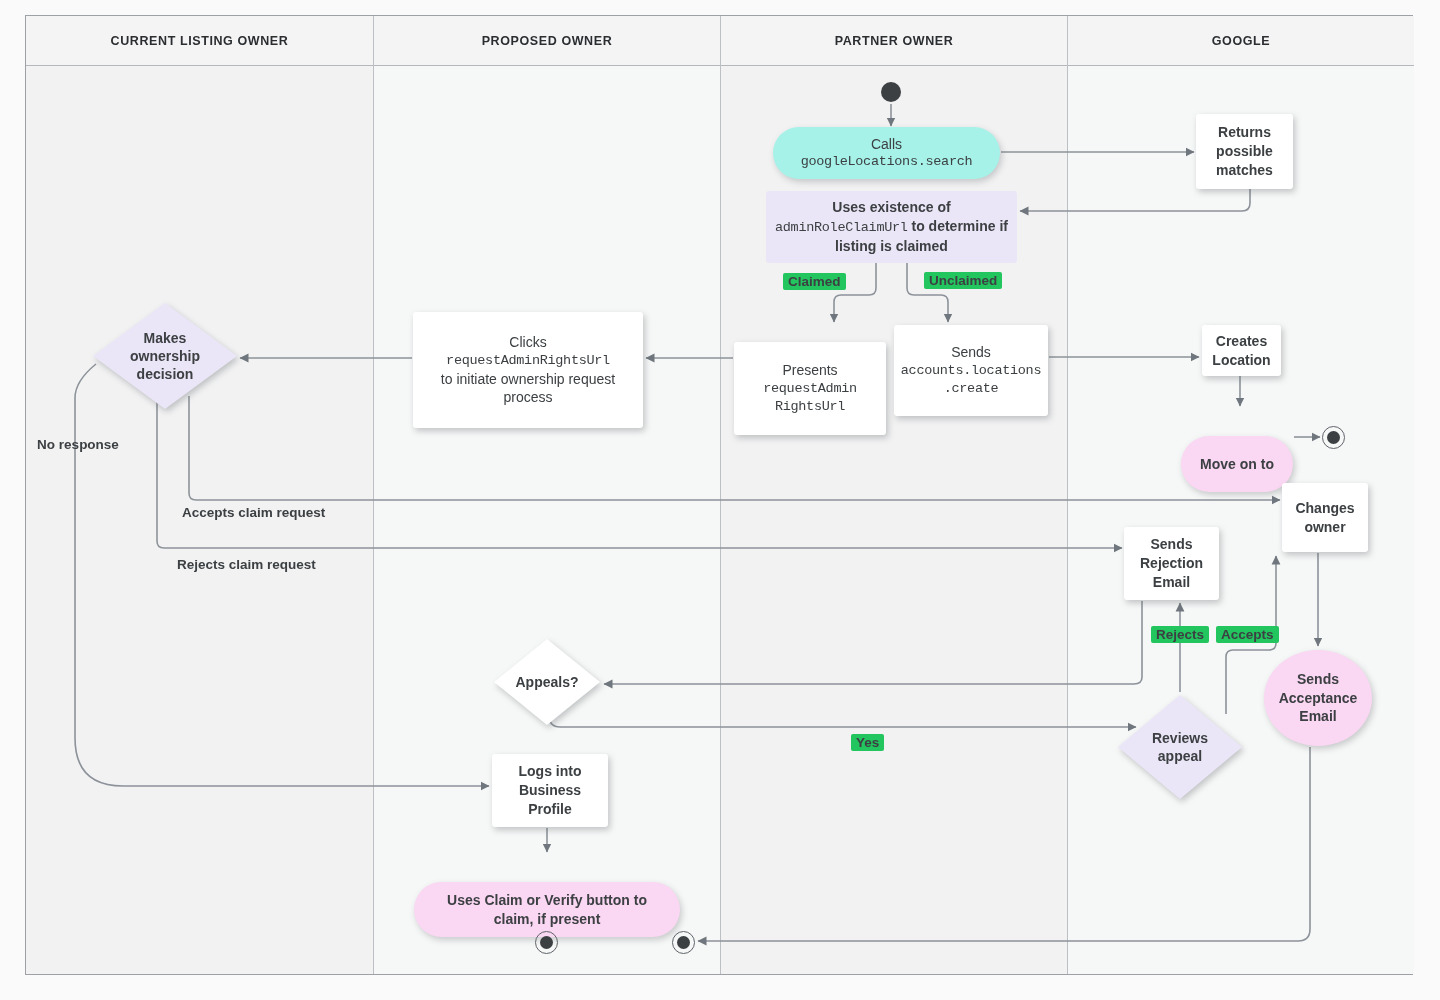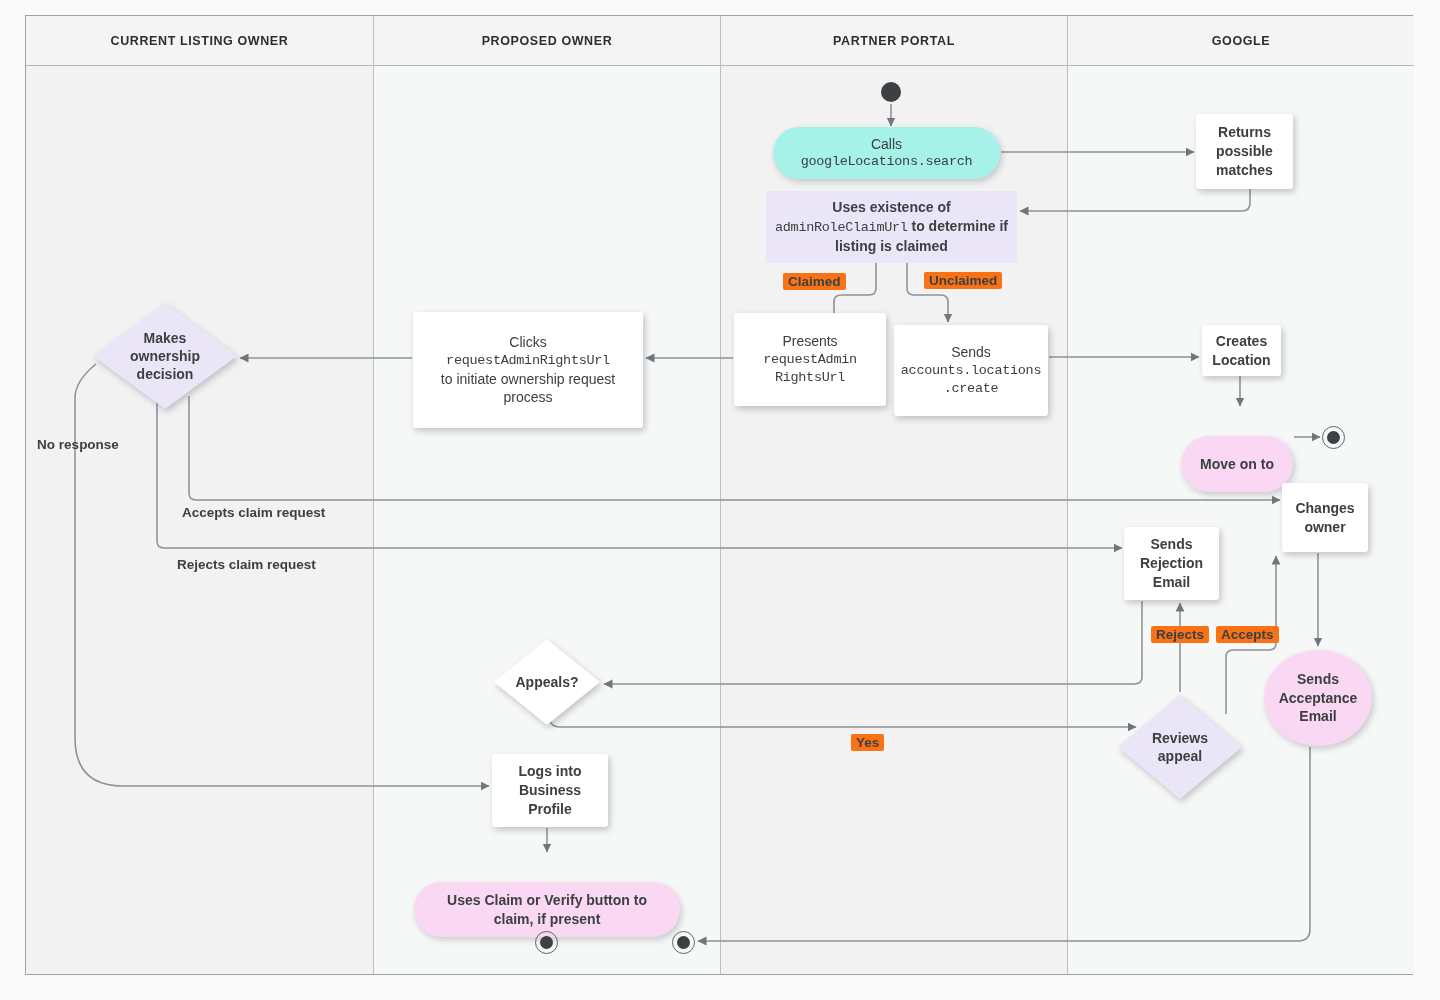--- a/index.html
+++ b/index.html
@@ -43,39 +43,39 @@
                      font-size:14px; font-weight:700; line-height:1.3; }
 
   
   .start-node { position:absolute; width:20px; height:20px; border-radius:50%; background:#3c4043; }
   .end-node { position:absolute; width:23px; height:23px; border:1.5px solid #5f6469; border-radius:50%;
               display:flex; align-items:center; justify-content:center; }
   .end-node::after { content:""; width:13px; height:13px; border-radius:50%; background:#3c4043; }
 
   
   .edge-label { position:absolute; font-size:13.5px; font-weight:700; color:#3c4043; white-space:nowrap; }
-  .edge-label.bg { background:#f97316; padding:1px 5px; border-radius:2px; }
+  .edge-label.bg { background:#22c55e; padding:1px 5px; border-radius:2px; }
   .edge-label.center { white-space:normal; text-align:center; }
 </style>
 </head>
 <body>
 
 <div class="canvas">
 
   <div class="frame">
     <div class="lane dark" style="left:0">
       <div class="lane-header">CURRENT LISTING OWNER</div>
       <div class="lane-body"></div>
     </div>
     <div class="lane light" style="left:347px">
       <div class="lane-header">PROPOSED OWNER</div>
       <div class="lane-body"></div>
     </div>
     <div class="lane dark" style="left:694px">
-      <div class="lane-header">PARTNER PORTAL</div>
+      <div class="lane-header">PARTNER OWNER</div>
       <div class="lane-body"></div>
     </div>
     <div class="lane light" style="left:1041px">
       <div class="lane-header">GOOGLE</div>
       <div class="lane-body"></div>
     </div>
   </div>
 
   <svg class="edges" viewBox="0 0 1440 1000">
     <defs>
@@ -120,21 +120,21 @@
   </div>
 
   <div class="node lavrect" style="left:766px; top:191px; width:251px; height:72px;">
     <div class="txt">
       <span>Uses existence of</span>
       <span class="code">adminRoleClaimUrl</span>
       <span>to determine if listing is claimed</span>
     </div>
   </div>
 
-  <div class="node white" style="left:734px; top:313px; width:152px; height:93px;">
+  <div class="node white" style="left:734px; top:342px; width:152px; height:93px;">
     <div class="txt">
       <span class="b">Presents</span>
       <span class="code blk">requestAdmin</span>
       <span class="code blk">RightsUrl</span>
     </div>
   </div>
 
   <div class="node white" style="left:894px; top:325px; width:154px; height:91px;">
     <div class="txt">
       <span class="b">Sends</span>

